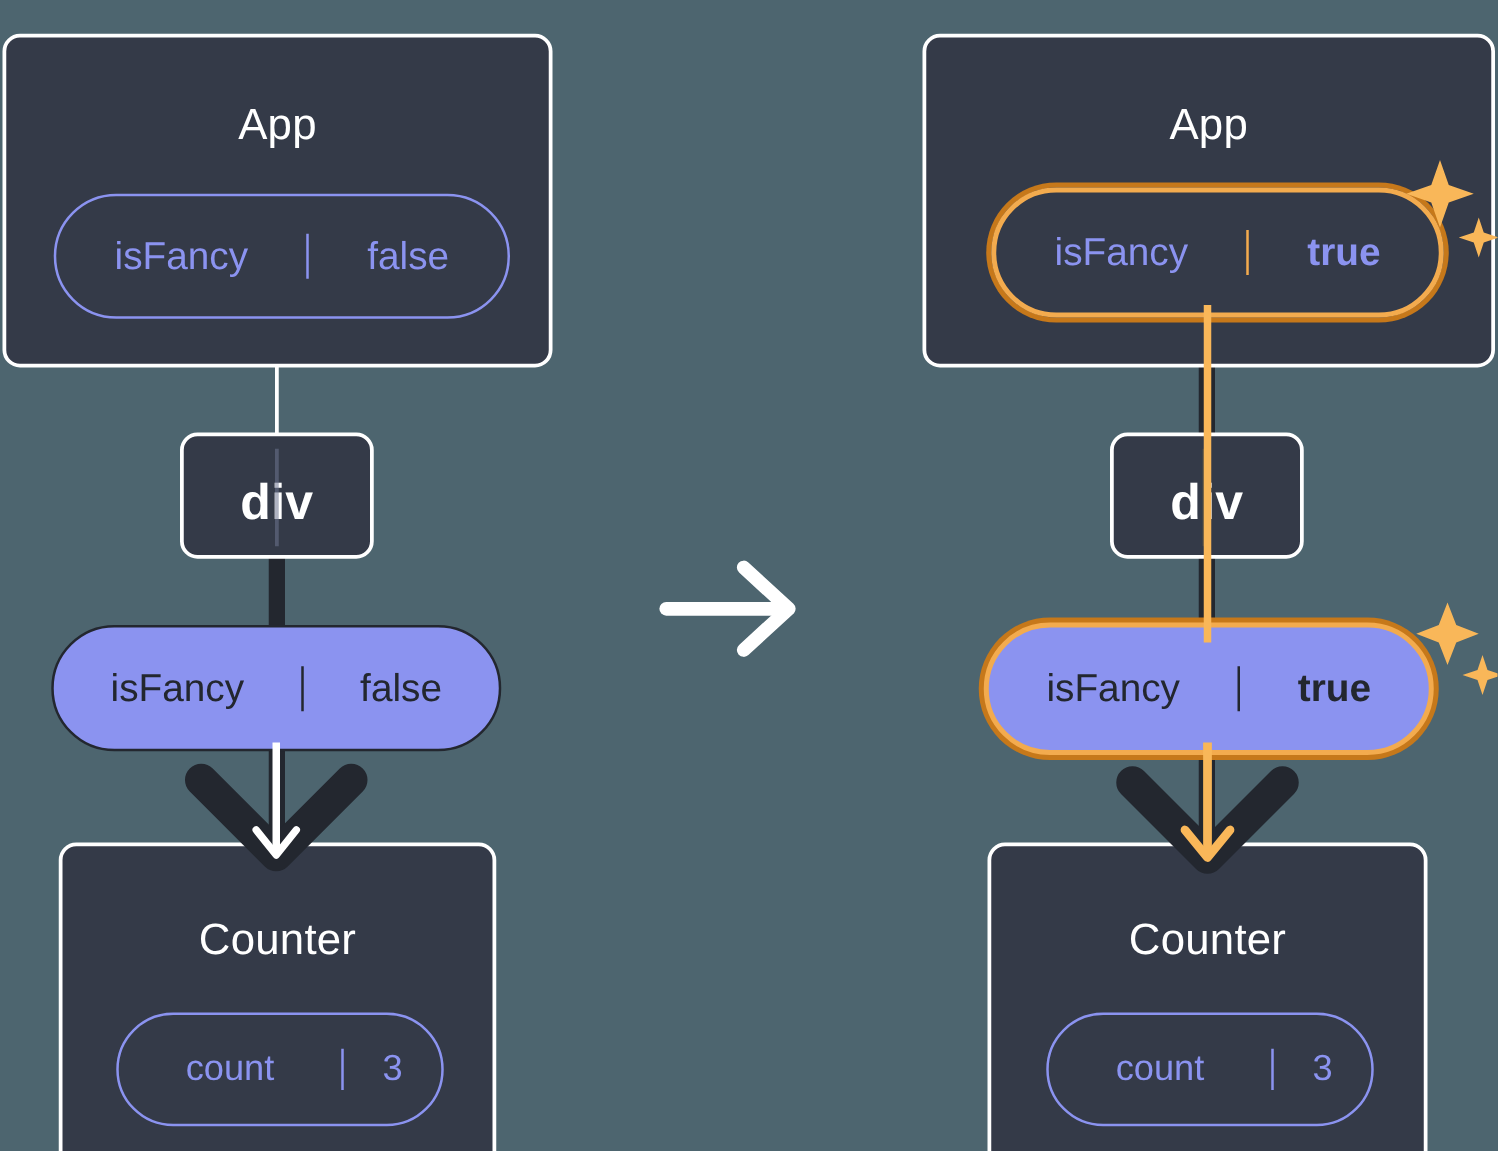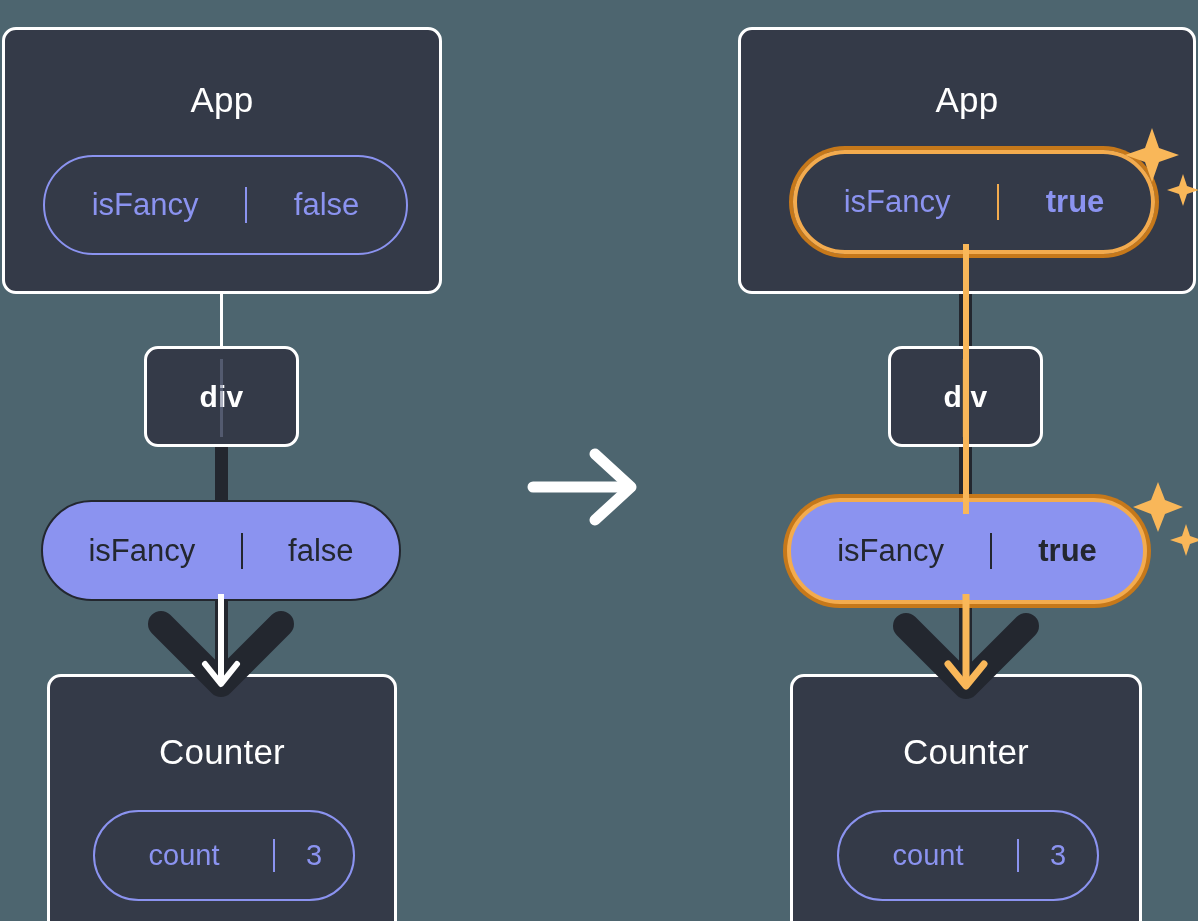--- a/index.html
+++ b/index.html
@@ -22,21 +22,21 @@
     box-sizing:border-box;
     z-index:3;
   }
   .box-title{
     position:absolute;left:0;right:0;
     text-align:center;
     color:#ffffff;
     font-size:35px;
     letter-spacing:0.2px;
   }
-  .box-title.small{font-size:30px;font-weight:bold;}
+  .box-title.small{font-size:40px;font-weight:bold;}
 
   
   .pill{
     position:absolute;
     box-sizing:border-box;
     display:flex;
     align-items:center;
     border-radius:999px;
     z-index:4;
   }

